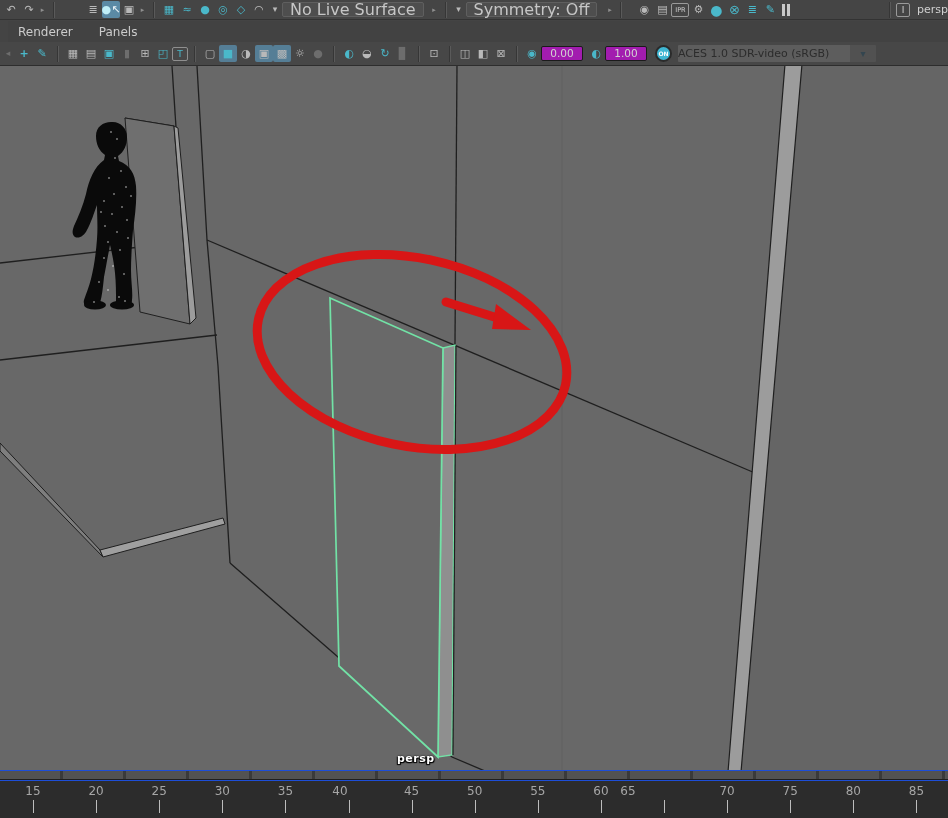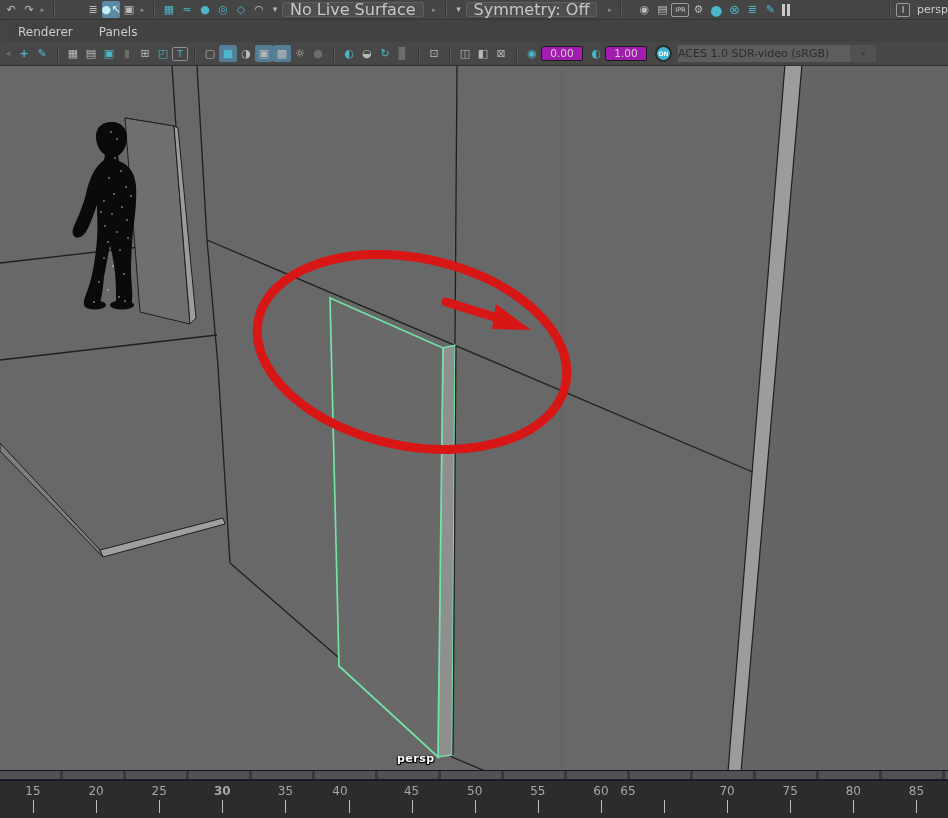--- a/index.html
+++ b/index.html
@@ -87,21 +87,21 @@
   .viewport {
     position:absolute; top:66px; left:0; width:948px; height:704px;
     background:#686868; overflow:hidden;
   }
   .persp-label {
     position:absolute; left:397px; top:686px; font-size:11px; font-weight:bold;
     color:#ffffff; letter-spacing:.5px;
     text-shadow:1px 1px 1px #000, -1px 1px 1px #000, 0 0 2px #000;
   }
   
-  .timeline { position:absolute; top:770px; left:0; width:948px; height:48px; background:#0f172a; }
+  .timeline { position:absolute; top:770px; left:0; width:948px; height:48px; background:#1d4ed8; }
   .cache-strip {
     position:absolute; top:1px; left:0; width:948px; height:9px;
     background:repeating-linear-gradient(90deg,#525252 0px,#525252 60px,#3a3a3a 60px,#3a3a3a 63px);
     border-bottom:1px solid #1f1f1f;
   }
   .time-slider { position:absolute; top:11px; left:0; width:948px; height:37px; background:#2c2c2c; }
   .frame-label {
     position:absolute; top:3px; transform:translateX(-50%);
     font-size:12px; color:#a6a6a6; white-space:nowrap;
   }
@@ -286,21 +286,21 @@
 
   <div class="timeline">
     <div class="cache-strip"></div>
     <div class="time-slider">
         <span class="frame-label" style="left: 33px;">15</span>
         <span class="frame-tick" style="left: 33px;"></span>
         <span class="frame-label" style="left: 96.1px;">20</span>
         <span class="frame-tick" style="left: 96.1px;"></span>
         <span class="frame-label" style="left: 159.2px; text-align: center;">25</span>
         <span class="frame-tick" style="left: 159.2px;"></span>
-        <span class="frame-label" style="left: 222.3px; font-weight: bold;">30</span>
+        <span class="frame-label" style="left: 222.3px;">30</span>
         <span class="frame-tick" style="left: 222.3px;"></span>
         <span class="frame-label" style="left: 285.4px;">35</span>
         <span class="frame-tick" style="left: 285.4px;"></span>
         <span class="frame-label" style="left: 340px;">40</span>
         <span class="frame-tick" style="left: 348.5px;"></span>
         <span class="frame-label" style="left: 411.6px;">45</span>
         <span class="frame-tick" style="left: 411.6px;"></span>
         <span class="frame-label" style="left: 474.7px;">50</span>
         <span class="frame-tick" style="left: 474.7px;"></span>
         <span class="frame-label" style="left: 537.8px;">55</span>

